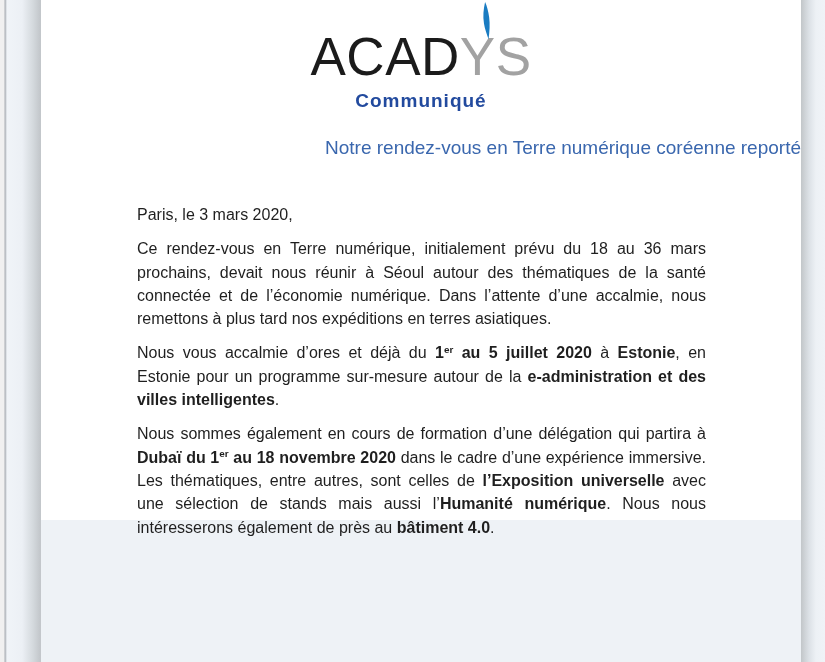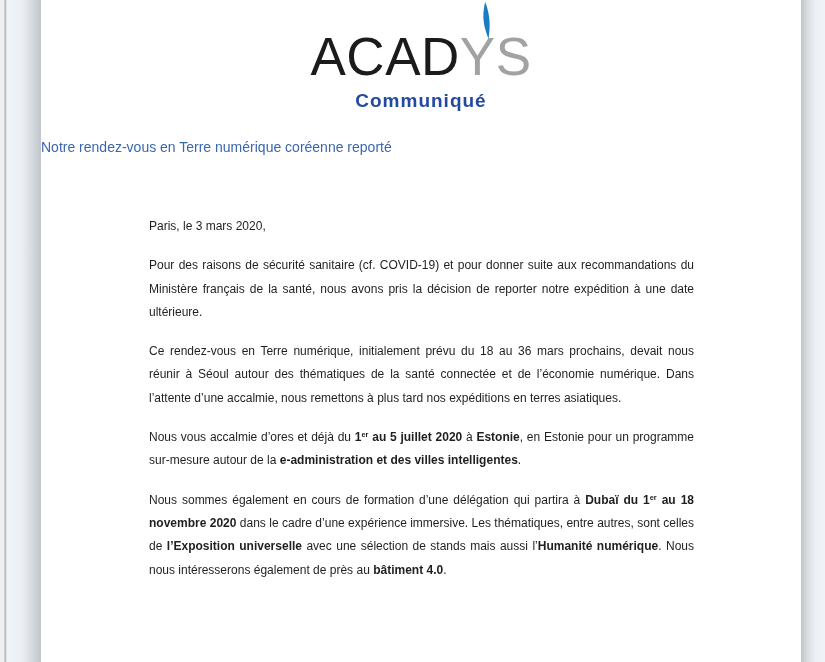--- a/index.html
+++ b/index.html
@@ -35,21 +35,21 @@
     width: 24px; height: 100%;
     background: linear-gradient(to right,
       #C2C6C9 0px,
       #DCE1E6 8px,
       #EDF1F5 15px,
       #F0F3F7 24px);
   }
   .page {
     position: absolute;
     left: 41px; top: 0;
-    width: 760px; height: 662px;
+    width: 760px; height: 520px;
     background: #FFFFFF;
   }
   
   .logo {
     position: absolute;
     top: 27px; left: 0;
     width: 100%;
     display: flex;
     justify-content: center;
   }
@@ -75,34 +75,34 @@
     padding-top: 90px;
     text-align: center;
     font-size: 19px;
     line-height: 21px;
     font-weight: bold;
     letter-spacing: 1px;
     color: #224A9E;
   }
   .doc-title {
     margin: 24px 0 0 0;
-    text-align: left;
-    font-size: 14px;
+    text-align: right;
+    font-size: 19px;
     line-height: 25px;
     font-weight: 400;
     color: #3A67AE;
   }
   
   .body-text {
     padding: 39px 91px 0 92px;
     color: #1F1F1F;
   }
   .body-text p {
-    margin: 16px;
-    font-size: 12px;
+    margin: 4px;
+    font-size: 16px;
     line-height: 23.3px;
     text-align: justify;
   }
   .body-text p + p { margin-top: 11px; }
   .b { font-weight: bold; }
   sup.b, .body-text sup {
     font-size: 62%;
     line-height: 0;
     vertical-align: baseline;
     position: relative;
@@ -125,21 +125,20 @@
         </svg>
       </div>
     </div>
 
     <h2 class="kicker">Communiqué</h2>
 
     <h1 class="doc-title">Notre rendez-vous en Terre numérique coréenne reporté</h1>
 
     <div class="body-text">
       <p><span>Paris, le 3 mars 2020,</span></p>
-      <p><span>Pour des raisons de sécurité sanitaire (cf. COVID-19) et pour donner suite aux recommandations du Ministère français de la santé, nous avons pris la décision de reporter notre expédition à une date ultérieure.</span></p>
       <p><span>Ce rendez-vous en Terre numérique, initialement prévu du 18 au 36 mars prochains, devait nous réunir à Séoul autour des thématiques de la santé connectée et de l’économie numérique. Dans l’attente d’une accalmie, nous remettons à plus tard nos expéditions en terres asiatiques.</span></p>
       <p><span>Nous vous accalmie d’ores et déjà du </span><span class="b">1</span><sup class="b">er</sup><span class="b"> au 5 juillet 2020</span><span> à </span><span class="b">Estonie</span><span>, en Estonie pour un programme sur-mesure autour de la </span><span class="b">e-administration et des villes intelligentes</span><span>.</span></p>
       <p><span>Nous sommes également en cours de formation d’une délégation qui partira à </span><span class="b">Dubaï du 1</span><sup class="b">er</sup><span class="b"> au 18 novembre 2020</span><span> dans le cadre d’une expérience immersive. Les thématiques, entre autres, sont celles de </span><span class="b">l’Exposition universelle</span><span> avec une sélection de stands mais aussi l’</span><span class="b">Humanité numérique</span><span>. Nous nous intéresserons également de près au </span><span class="b">bâtiment 4.0</span><span>.</span></p>
     </div>
 
   </div>
 
   <div class="gutter-right"></div>
 </div>
 

